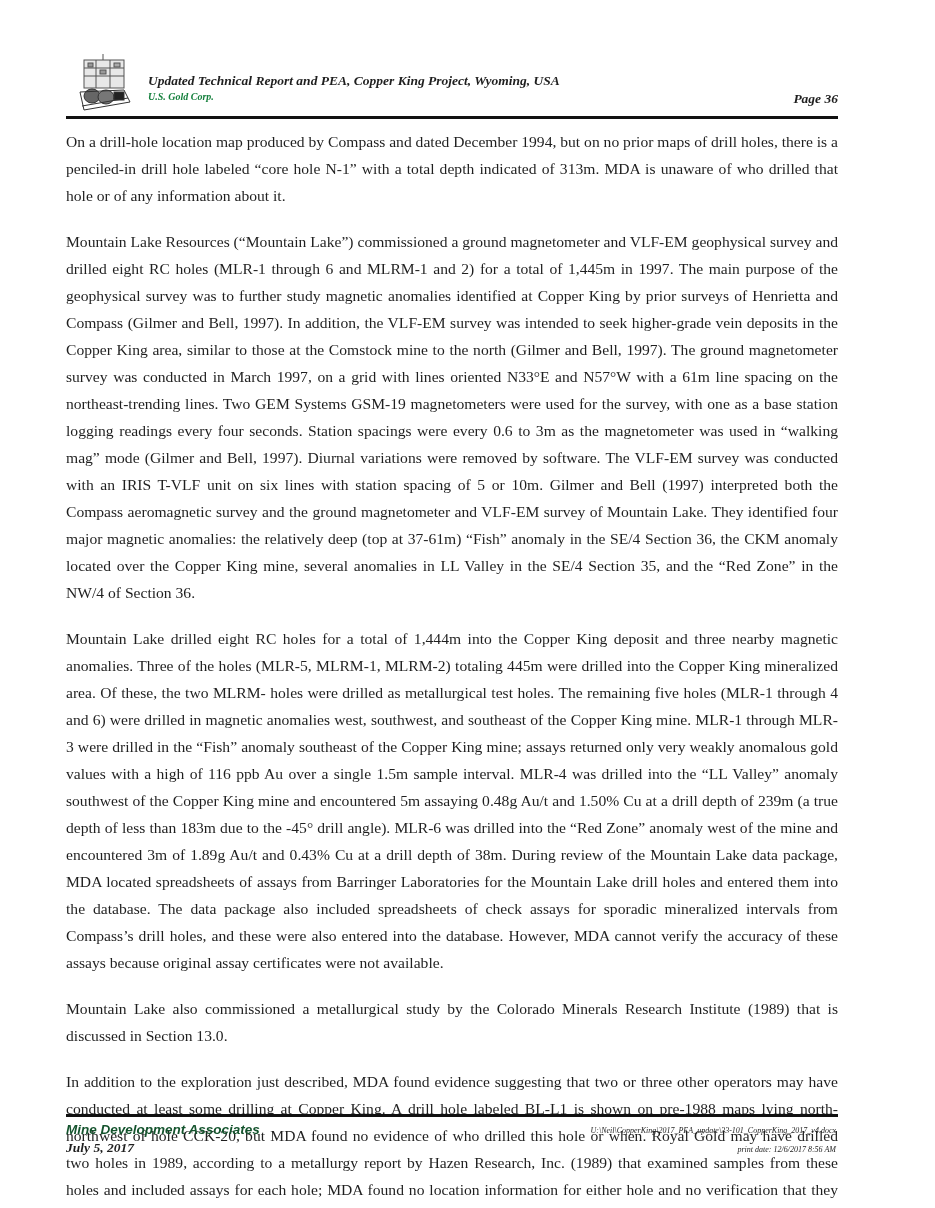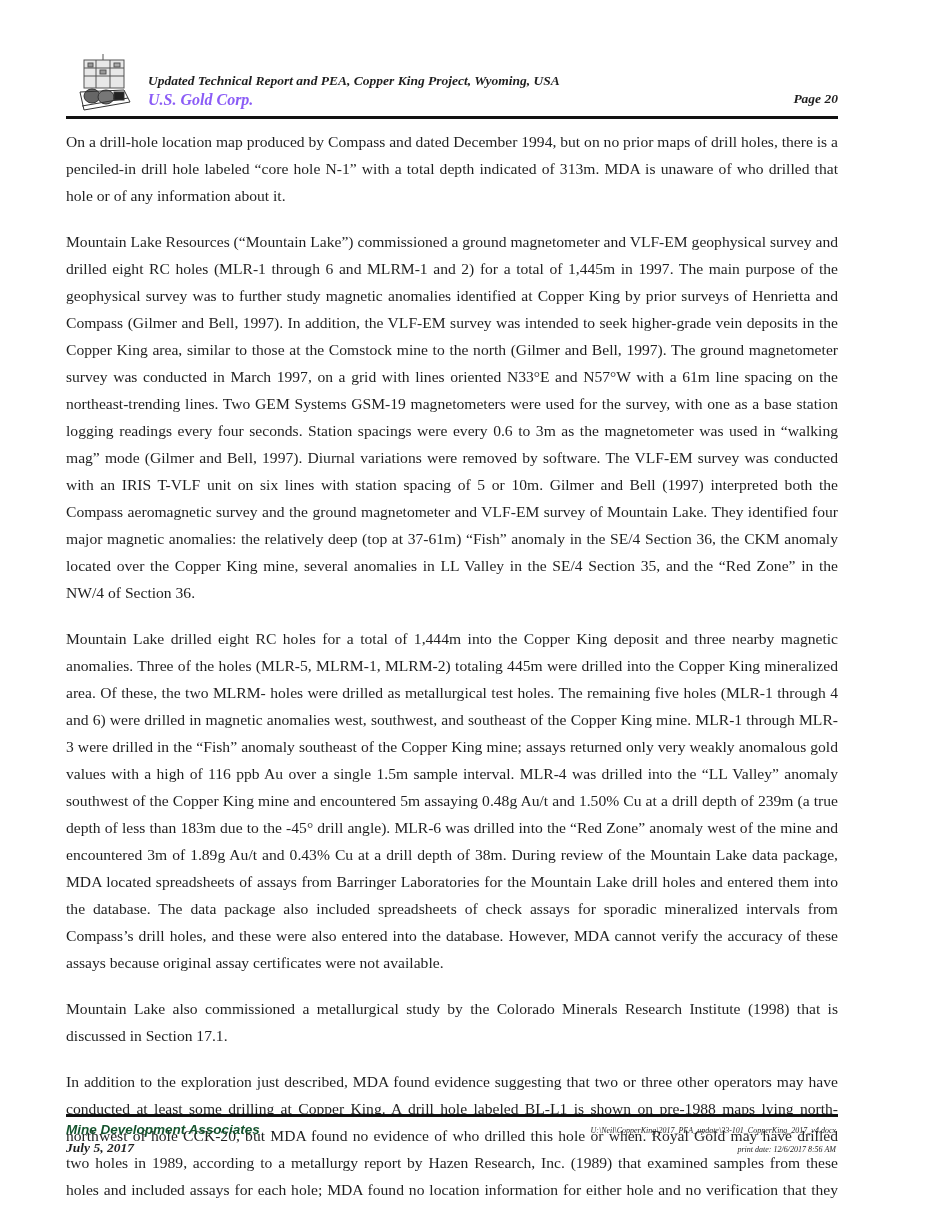--- a/index.html
+++ b/index.html
@@ -2,21 +2,21 @@
 <html><head>
   <meta charset="utf-8">
   <style>
     html, body { margin: 0; padding: 0; background: #ffffff; }
     body { width: 935px; height: 1208px; position: relative; overflow: hidden; color: #1a1a1a; }
     .page { position: absolute; left: 0; top: 0; width: 933px; height: 1208px; background: #fff; }
 
     .header { position: absolute; left: 66px; top: 52px; width: 772px; height: 64px; }
     .logo { position: absolute; left: 4px; top: 2px; width: 66px; height: 60px; }
     .hdr-title { position: absolute; left: 82px; top: 21px; font-family: "Liberation Serif", serif; font-style: italic; font-weight: bold; font-size: 13.5px; color: #1f1f1f; white-space: nowrap; }
-    .hdr-company { position: absolute; left: 82px; top: 39px; font-family: "Liberation Serif", serif; font-style: italic; font-weight: bold; font-size: 16px; color: #8b5cf6; white-space: nowrap; }
+    .hdr-company { position: absolute; left: 82px; top: 39px; font-family: "Liberation Serif", serif; font-style: italic; font-weight: bold; font-size: 10px; color: #15803d; white-space: nowrap; }
     .hdr-page { position: absolute; right: 0px; top: 39px; font-family: "Liberation Serif", serif; font-style: italic; font-weight: bold; font-size: 13.5px; color: #1f1f1f; white-space: nowrap; }
     .hdr-rule { position: absolute; left: 66px; top: 116px; width: 772px; height: 3px; background: #111; }
 
     .body-text { position: absolute; left: 66px; top: 128px; width: 772px; font-family: "Liberation Serif", serif; font-size: 15.6px; line-height: 27px; color: #1f1f1f; }
     .body-text p { margin: 0 0 19px 0; text-align: justify; hyphens: none; }
 
     .ftr-rule { position: absolute; left: 66px; top: 1114px; width: 772px; height: 3px; background: #111; }
     .ftr-company { position: absolute; left: 66px; top: 1122px; font-family: Liberation Sans, sans-serif; font-style: italic; font-weight: bold; font-size: 13.5px; color: #14532d; white-space: nowrap; }
     .ftr-date { position: absolute; left: 66px; top: 1140px; font-family: "Liberation Serif", serif; font-style: italic; font-weight: bold; font-size: 13.5px; color: #1f1f1f; white-space: nowrap; }
     .ftr-path { position: absolute; right: 97px; top: 1126px; font-family: "Liberation Serif", serif; font-style: italic; font-size: 8px; color: #222; white-space: nowrap; }
@@ -45,29 +45,29 @@
           <ellipse cx="22" cy="42" rx="8" ry="7" fill="#666"></ellipse>
           <ellipse cx="36" cy="43" rx="8" ry="7" fill="#777"></ellipse>
           <path d="M10 38 L54 36 L60 48 L14 56 Z" fill="none"></path>
           <line x1="12" y1="52" x2="58" y2="44"></line>
           <rect x="44" y="38" width="10" height="8" fill="#222"></rect>
         </g>
       </svg>
     </div>
     <div class="hdr-title">Updated Technical Report and PEA, Copper King Project, Wyoming, USA</div>
     <div class="hdr-company">U.S. Gold Corp.</div>
-    <div class="hdr-page">Page 20</div>
+    <div class="hdr-page">Page 36</div>
   </div>
   <div class="hdr-rule"></div>
 
   <div class="body-text">
     <p>On a drill-hole location map produced by Compass and dated December 1994, but on no prior maps of drill holes, there is a penciled-in drill hole labeled “core hole N-1” with a total depth indicated of 313m. MDA is unaware of who drilled that hole or of any information about it.</p>
     <p>Mountain Lake Resources (“Mountain Lake”) commissioned a ground magnetometer and VLF-EM geophysical survey and drilled eight RC holes (MLR-1 through 6 and MLRM-1 and 2) for a total of 1,445m in 1997.  The main purpose of the geophysical survey was to further study magnetic anomalies identified at Copper King by prior surveys of Henrietta and Compass (Gilmer and Bell, 1997).  In addition, the VLF-EM survey was intended to seek higher-grade vein deposits in the Copper King area, similar to those at the Comstock mine to the north (Gilmer and Bell, 1997).  The ground magnetometer survey was conducted in March 1997, on a grid with lines oriented N33°E and N57°W with a 61m line spacing on the northeast-trending lines.  Two GEM Systems GSM-19 magnetometers were used for the survey, with one as a base station logging readings every four seconds.  Station spacings were every 0.6 to 3m as the magnetometer was used in “walking mag” mode (Gilmer and Bell, 1997).  Diurnal variations were removed by software.  The VLF-EM survey was conducted with an IRIS T-VLF unit on six lines with station spacing of 5 or 10m.  Gilmer and Bell (1997) interpreted both the Compass aeromagnetic survey and the ground magnetometer and VLF-EM survey of Mountain Lake.  They identified four major magnetic anomalies: the relatively deep (top at 37-61m) “Fish” anomaly in the SE/4 Section 36, the CKM anomaly located over the Copper King mine, several anomalies in LL Valley in the SE/4 Section 35, and the “Red Zone” in the NW/4 of Section 36.</p>
     <p>Mountain Lake drilled eight RC holes for a total of 1,444m into the Copper King deposit and three nearby magnetic anomalies.  Three of the holes (MLR-5, MLRM-1, MLRM-2) totaling 445m were drilled into the Copper King mineralized area.  Of these, the two MLRM- holes were drilled as metallurgical test holes.  The remaining five holes (MLR-1 through 4 and 6) were drilled in magnetic anomalies west, southwest, and southeast of the Copper King mine.  MLR-1 through MLR-3 were drilled in the “Fish” anomaly southeast of the Copper King mine; assays returned only very weakly anomalous gold values with a high of 116 ppb Au over a single 1.5m sample interval.  MLR-4 was drilled into the “LL Valley” anomaly southwest of the Copper King mine and encountered 5m assaying 0.48g Au/t and 1.50% Cu at a drill depth of 239m (a true depth of less than 183m due to the -45° drill angle).  MLR-6 was drilled into the “Red Zone” anomaly west of the mine and encountered 3m of 1.89g Au/t and 0.43% Cu at a drill depth of 38m.  During review of the Mountain Lake data package, MDA located spreadsheets of assays from Barringer Laboratories for the Mountain Lake drill holes and entered them into the database.  The data package also included spreadsheets of check assays for sporadic mineralized intervals from Compass’s drill holes, and these were also entered into the database.  However, MDA cannot verify the accuracy of these assays because original assay certificates were not available.</p>
-    <p>Mountain Lake also commissioned a metallurgical study by the Colorado Minerals Research Institute (1998) that is discussed in Section 17.1.</p>
+    <p>Mountain Lake also commissioned a metallurgical study by the Colorado Minerals Research Institute (1989) that is discussed in Section 13.0.</p>
     <p>In addition to the exploration just described, MDA found evidence suggesting that two or three other operators may have conducted at least some drilling at Copper King.  A drill hole labeled BL-L1 is shown on pre-1988 maps lying north-northwest of hole CCK-20, but MDA found no evidence of who drilled this hole or when.  Royal Gold may have drilled two holes in 1989, according to a metallurgy report by Hazen Research, Inc. (1989) that examined samples from these holes and included assays for each hole; MDA found no location information for either hole and no verification that they were, in fact, drilled by Royal</p>
   </div>
 
   <div class="ftr-rule"></div>
   <div class="ftr-company">Mine Development Associates</div>
   <div class="ftr-date">July 5, 2017</div>
   <div class="ftr-path">U:\Neil\CopperKing\2017_PEA_update\33-101_CopperKing_2017_v4.docx</div>
   <div class="ftr-print">print date: 12/6/2017 8:56 AM</div>
 
 </div>

